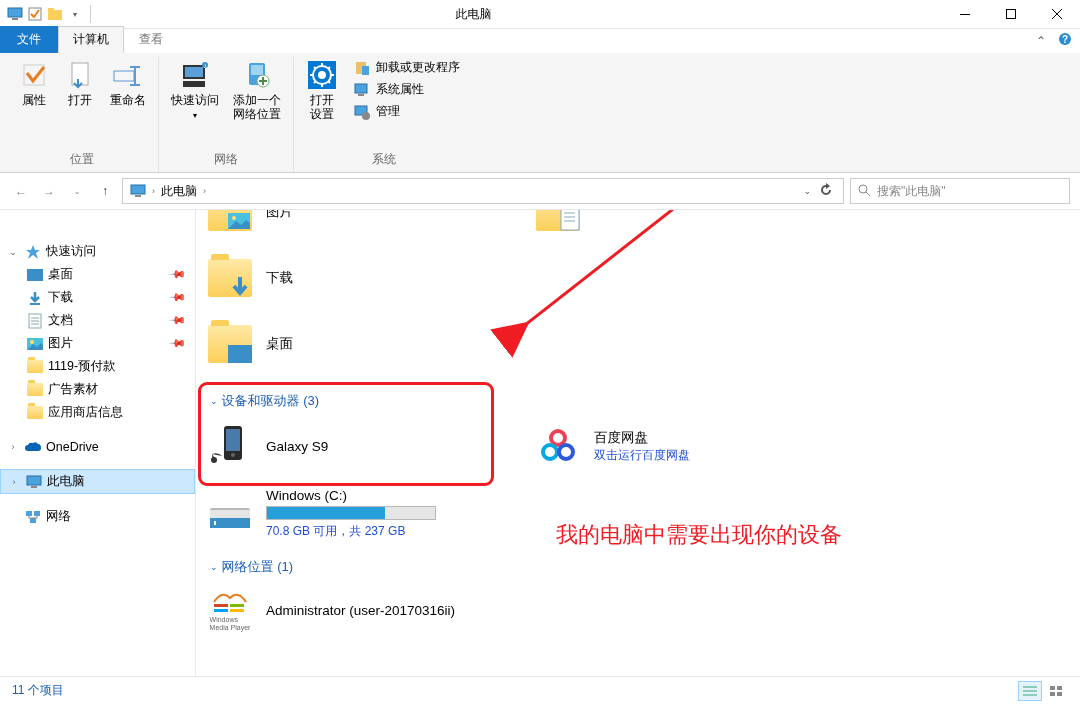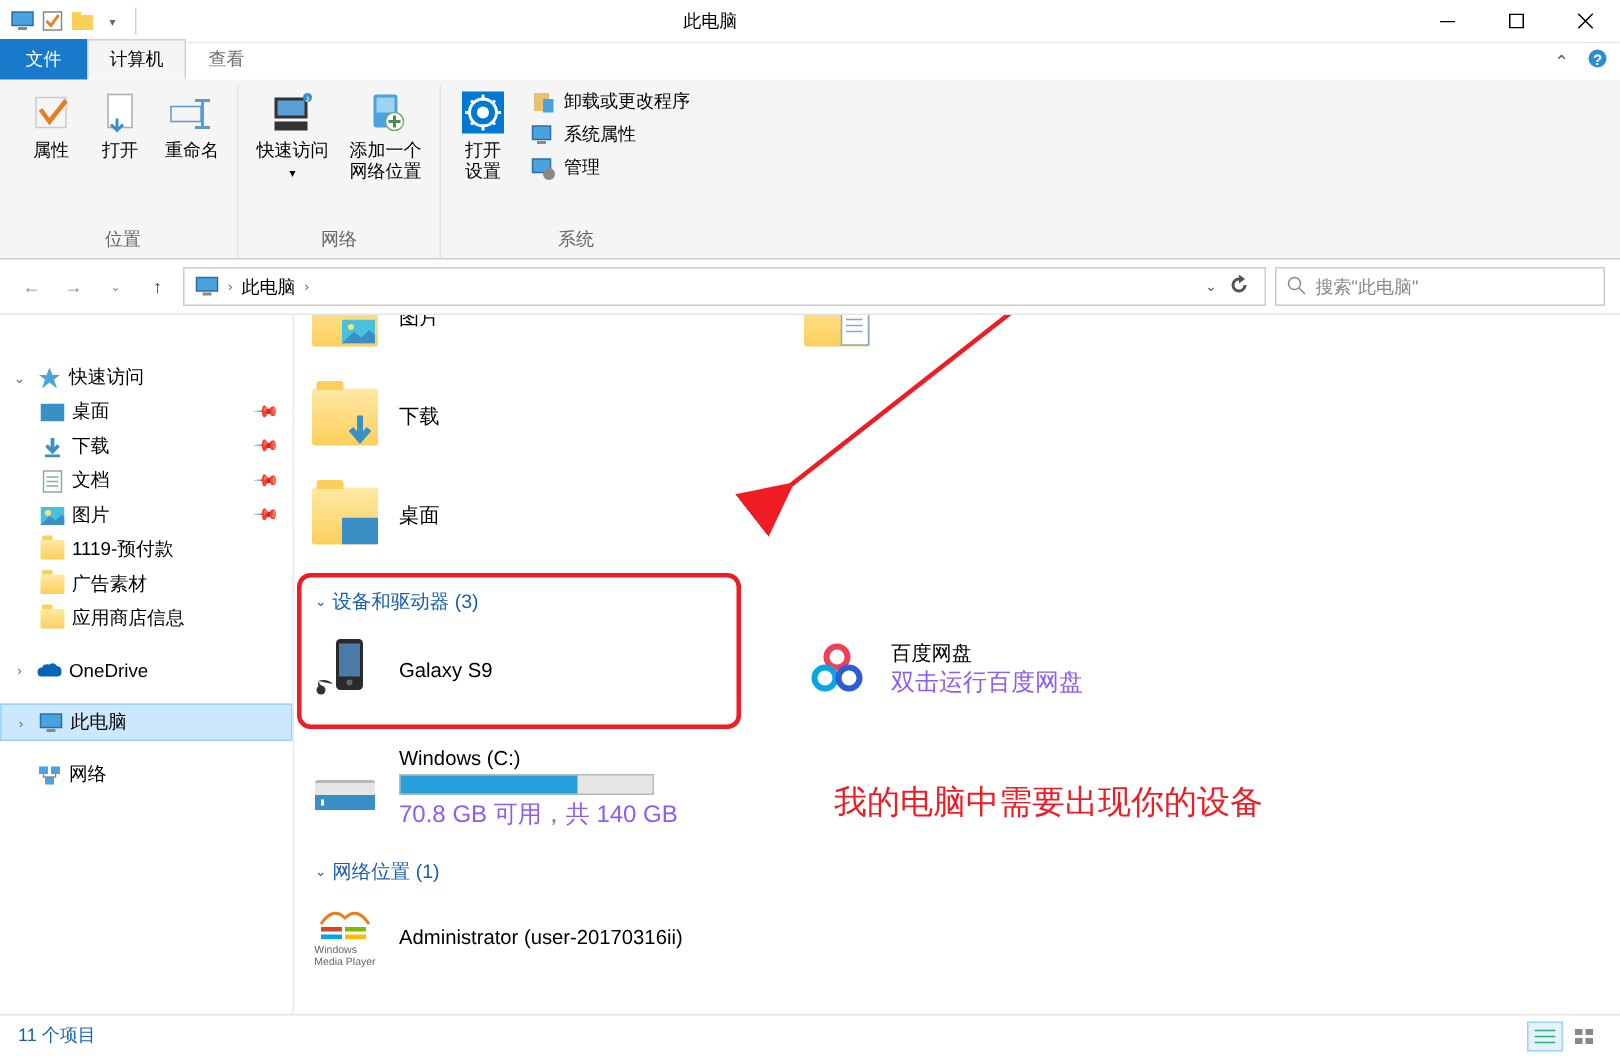--- a/index.html
+++ b/index.html
@@ -53,21 +53,21 @@
 .tree-item .pin { margin-left: auto; margin-right: 10px; color: #777; font-size: 11px; transform: rotate(45deg); }
 .tree-item.child { padding-left: 26px; }
 .tree-item.sel { background: #cce8ff; border: 1px solid #99d1ff; margin: -1px 0; }
 .tree-spacer { height: 12px; }
 
 .mainview { flex: 1; padding: 2px 12px 0 8px; overflow: hidden; position: relative; }
 .mv-row { display: flex; gap: 28px; }
 .mv-item { display: flex; align-items: center; gap: 12px; width: 300px; padding: 2px; }
 .mv-item .mv-icon { width: 48px; height: 48px; display: flex; align-items: center; justify-content: center; flex-shrink: 0; }
 .mv-item .mv-text { font-size: 13.5px; }
-.mv-item .mv-sub { font-size: 16px; color: #8b5cf6; text-align: right; }
+.mv-item .mv-sub { font-size: 12px; color: #1d4ed8; }
 .section-hdr { color: #1a5fb4; font-size: 13px; padding: 6px 0 4px 6px; display: flex; align-items: center; gap: 4px; }
 .section-hdr .exp { font-size: 9px; }
 
 .highlight { border: 3px solid #ef1c24; border-radius: 9px; }
 .arrow-svg { position: absolute; pointer-events: none; }
 .annotation-text { color: #ef1c24; font-size: 22px; font-weight: 400; position: absolute; }
 
 
 .statusbar { height: 28px; border-top: 1px solid #e5e5e5; display: flex; align-items: center; padding: 0 12px; font-size: 12px; color: #1a5fb4; }
 .view-btns { margin-left: auto; display: flex; gap: 2px; }
@@ -483,36 +483,36 @@
               </svg>
             </div>
           <div>
             <div class="mv-text">百度网盘</div>
             <div class="mv-sub">双击运行百度网盘</div>
           </div>
         </div>
       </div>
     </div>
 
-    <div class="mv-row" style="margin-top:24px;">
+    <div class="mv-row" style="margin-top:14px;">
       <div class="mv-item">
         <div class="mv-icon">
             <svg width="44" height="40">
               <rect x="2" y="14" width="40" height="20" rx="2" fill="#b8b8b8"></rect>
               <rect x="2" y="16" width="40" height="8" fill="#e6e6e6"></rect>
               <rect x="2" y="24" width="40" height="10" fill="#3a8fc7"></rect>
               <rect x="6" y="27" width="2" height="4" fill="#fff"></rect>
             </svg>
           </div>
         <div>
           <div class="mv-text">Windows (C:)</div>
           <div class="drive-bar">
               <div class="drive-fill" id="drive-fill" style="width: 70%;"></div>
             </div>
-          <div class="mv-sub" style="margin-top:3px;">70.8 GB 可用，共 140 GB</div>
+          <div class="mv-sub" style="margin-top:3px;">70.8 GB 可用，共 237 GB</div>
         </div>
       </div>
     </div>
 
     <div class="section-hdr" style="margin-top:10px;">
       <span class="exp">⌄</span>
       <span>网络位置 (1)</span>
     </div>
     <div class="mv-row" style="margin-top:4px;">
       <div class="mv-item" style="width:400px;">

